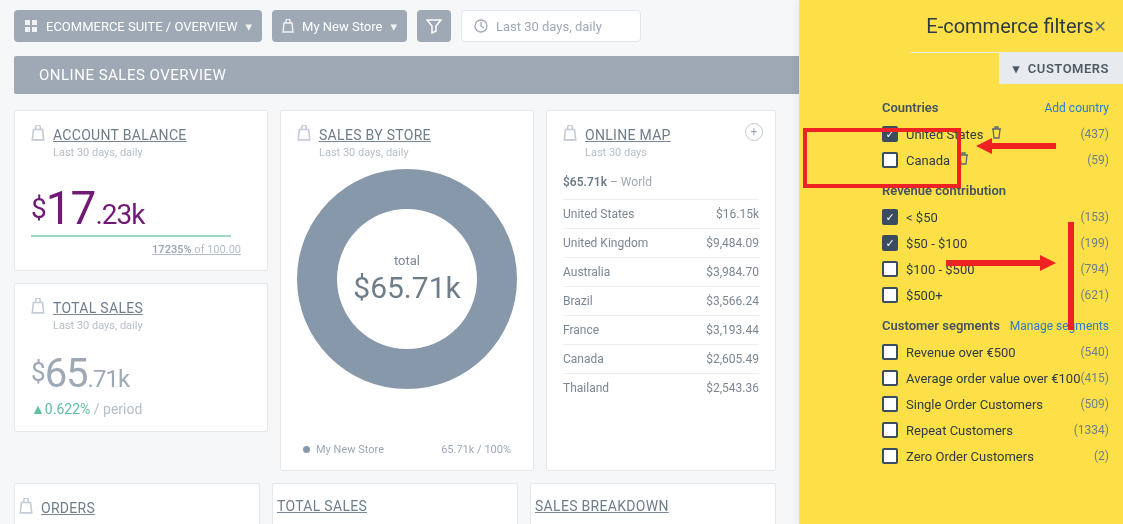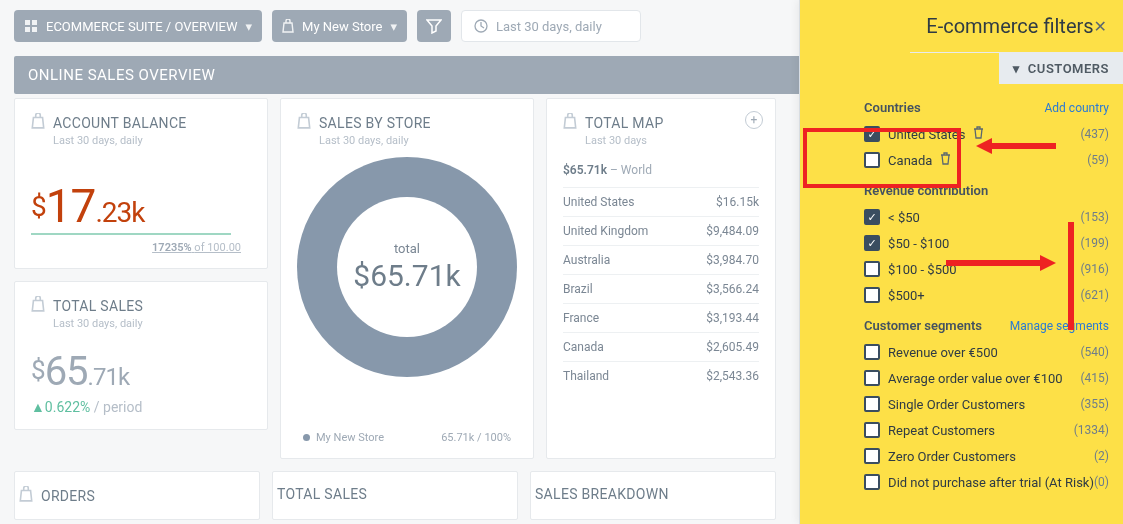--- a/index.html
+++ b/index.html
@@ -54,56 +54,56 @@
     display:flex;
     align-items:center;
     padding:0 12px;
     color:#9ea9b5;
     gap:8px;
     min-width:180px;
   }
   .section-title {
     background:#9ea9b5;
     color:#fff;
-    padding:10px 14px;
+    padding:10px 25px;
     font-size:15px;
     letter-spacing:.5px;
-    margin:4px 14px 4px;
+    margin:4px 14px 16px;
     border-radius:2px;
   }
   .cards {
     display:flex;
     gap:12px;
     padding:0 14px;
     width: 790px;
   }
   .col { display:flex; flex-direction:column; gap:12px; flex:1; }
   .card {
     background:#fff;
     border:1px solid #e6e9ec;
     border-radius:2px;
     padding:14px 16px;
     color:#7b8794;
   }
-  .card-head { display:flex; align-items:center; gap:8px; position:relative;}
+  .card-head { display:flex; align-items:center; gap:8px; position:relative;text-decoration:underline;}
   .card-head .bag { color:#c3ccd5; }
   .card-title { color:#6e7d8a; font-size:14px; letter-spacing:.3px; }
   .card-sub { font-size:11px; color:#b5bec8; margin-left:22px; margin-top:2px;}
   .col3 .card-head { justify-content: flex-start;}
   .plus-btn {
     position:absolute; right:-4px; top:-2px;
     width:18px;height:18px;border:1px solid #c3ccd5;border-radius:50%;
     display:flex;align-items:center;justify-content:center;color:#9ea9b5;font-size:12px;
     cursor:pointer;
   }
   .big-num {
     font-size:46px;
     font-weight:400;
-    color:#c2410c;
-    margin-top:32px;
+    color:#701a75;
+    margin-top:22px;
     letter-spacing:-1px;
   }
   .big-num .cur { font-size:28px; vertical-align:6px; }
   .big-num .dec { font-size:28px; }
   .underline { border-bottom:2px solid #9fd7c3; width:200px; }
   .range-note { font-size:11px; color:#b5bec8; text-align:right; width:210px; margin-top:6px;text-decoration:underline;}
   .range-note b{ color:#9ea9b5; font-weight:600;}
   .big-num2 {
     font-size:40px; color:#9ea9b5; margin-top:18px; letter-spacing:-1px;
   }
@@ -277,21 +277,21 @@
   </div>
 
   <div class="col col3" style="max-width:230px;">
     <div class="card" style="height:100%;">
       <div class="card-head">
         <span class="bag">
           <svg width="14" height="16" viewBox="0 0 12 14">
               <path d="M2 4h8l1 9H1z M4 4V2a2 2 0 014 0v2" fill="none" stroke="#c3ccd5" stroke-width="1.4"></path>
             </svg>
         </span>
-        <span class="card-title">TOTAL MAP</span>
+        <span class="card-title">ONLINE MAP</span>
         <span class="plus-btn">+</span>
       </div>
       <div class="card-sub">Last 30 days</div>
       <div class="world-row">
         <b>$65.71k</b> <span>– World</span>
       </div>
       <div class="mini-table" id="sales-map-table">
           <div class="r">
             <span>United States</span>
             <span>$16.15k</span>
@@ -402,21 +402,21 @@
             <span class="cb checked"></span>
             <span>$50 - $100</span>
           </span>
           <span class="count">(199)</span>
         </div>
         <div class="row">
           <span class="left">
             <span class="cb"></span>
             <span>$100 - $500</span>
           </span>
-          <span class="count">(916)</span>
+          <span class="count">(794)</span>
         </div>
         <div class="row">
           <span class="left">
             <span class="cb"></span>
             <span>$500+</span>
           </span>
           <span class="count">(621)</span>
         </div>
       </div>
 
@@ -437,42 +437,35 @@
             <span class="cb"></span>
             <span>Average order value over €100</span>
           </span>
           <span class="count">(415)</span>
         </div>
         <div class="row">
           <span class="left">
             <span class="cb"></span>
             <span>Single Order Customers</span>
           </span>
-          <span class="count">(355)</span>
+          <span class="count">(509)</span>
         </div>
         <div class="row">
           <span class="left">
             <span class="cb"></span>
             <span>Repeat Customers</span>
           </span>
           <span class="count">(1334)</span>
         </div>
         <div class="row">
           <span class="left">
             <span class="cb"></span>
             <span>Zero Order Customers</span>
           </span>
           <span class="count">(2)</span>
-        </div>
-        <div class="row">
-          <span class="left">
-            <span class="cb"></span>
-            <span>Did not purchase after trial (At Risk)</span>
-          </span>
-          <span class="count">(0)</span>
         </div>
       </div>
   </div>
 </div>
 
 <div class="anno-box1" style="left:803px;top:128px;width:158px;height:60px;"></div>
 <svg class="anno-arrow" style="left:976px;top:136px;" width="80" height="20">
   <line x1="80" y1="10" x2="12" y2="10" stroke="#e22" stroke-width="6"></line>
   <polygon points="0,10 16,2 16,18" fill="#e22"></polygon>
 </svg>

